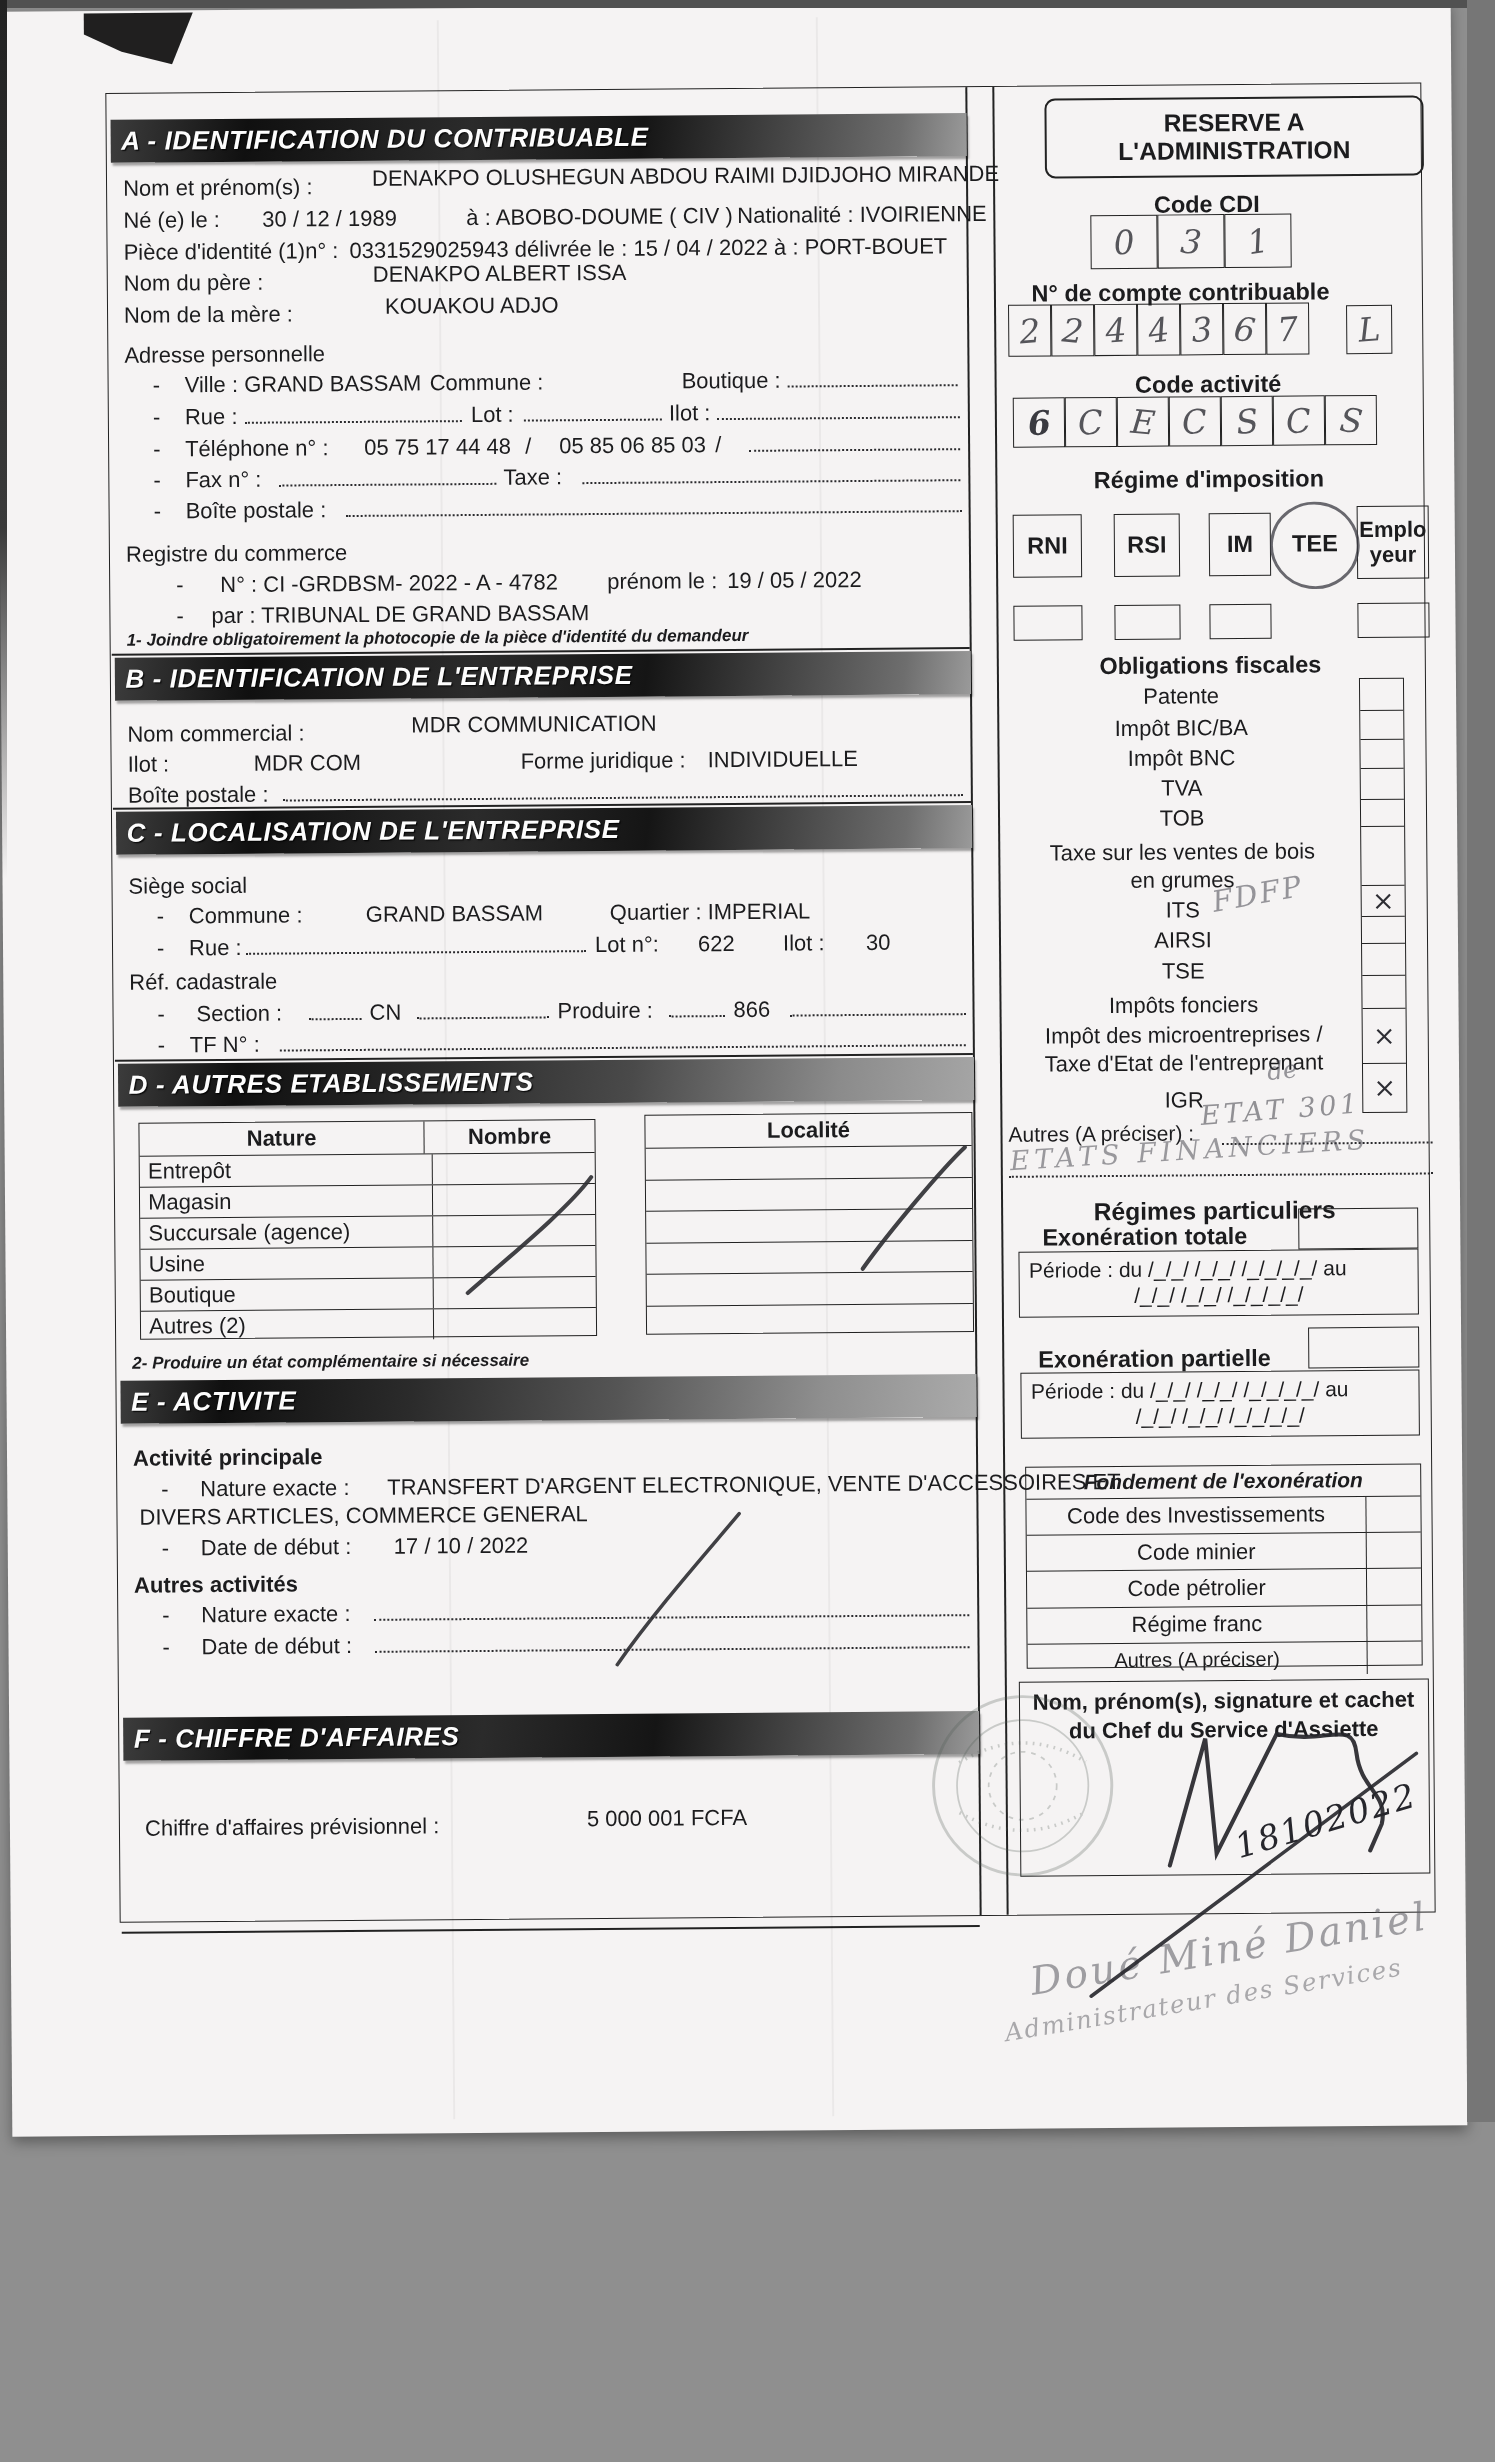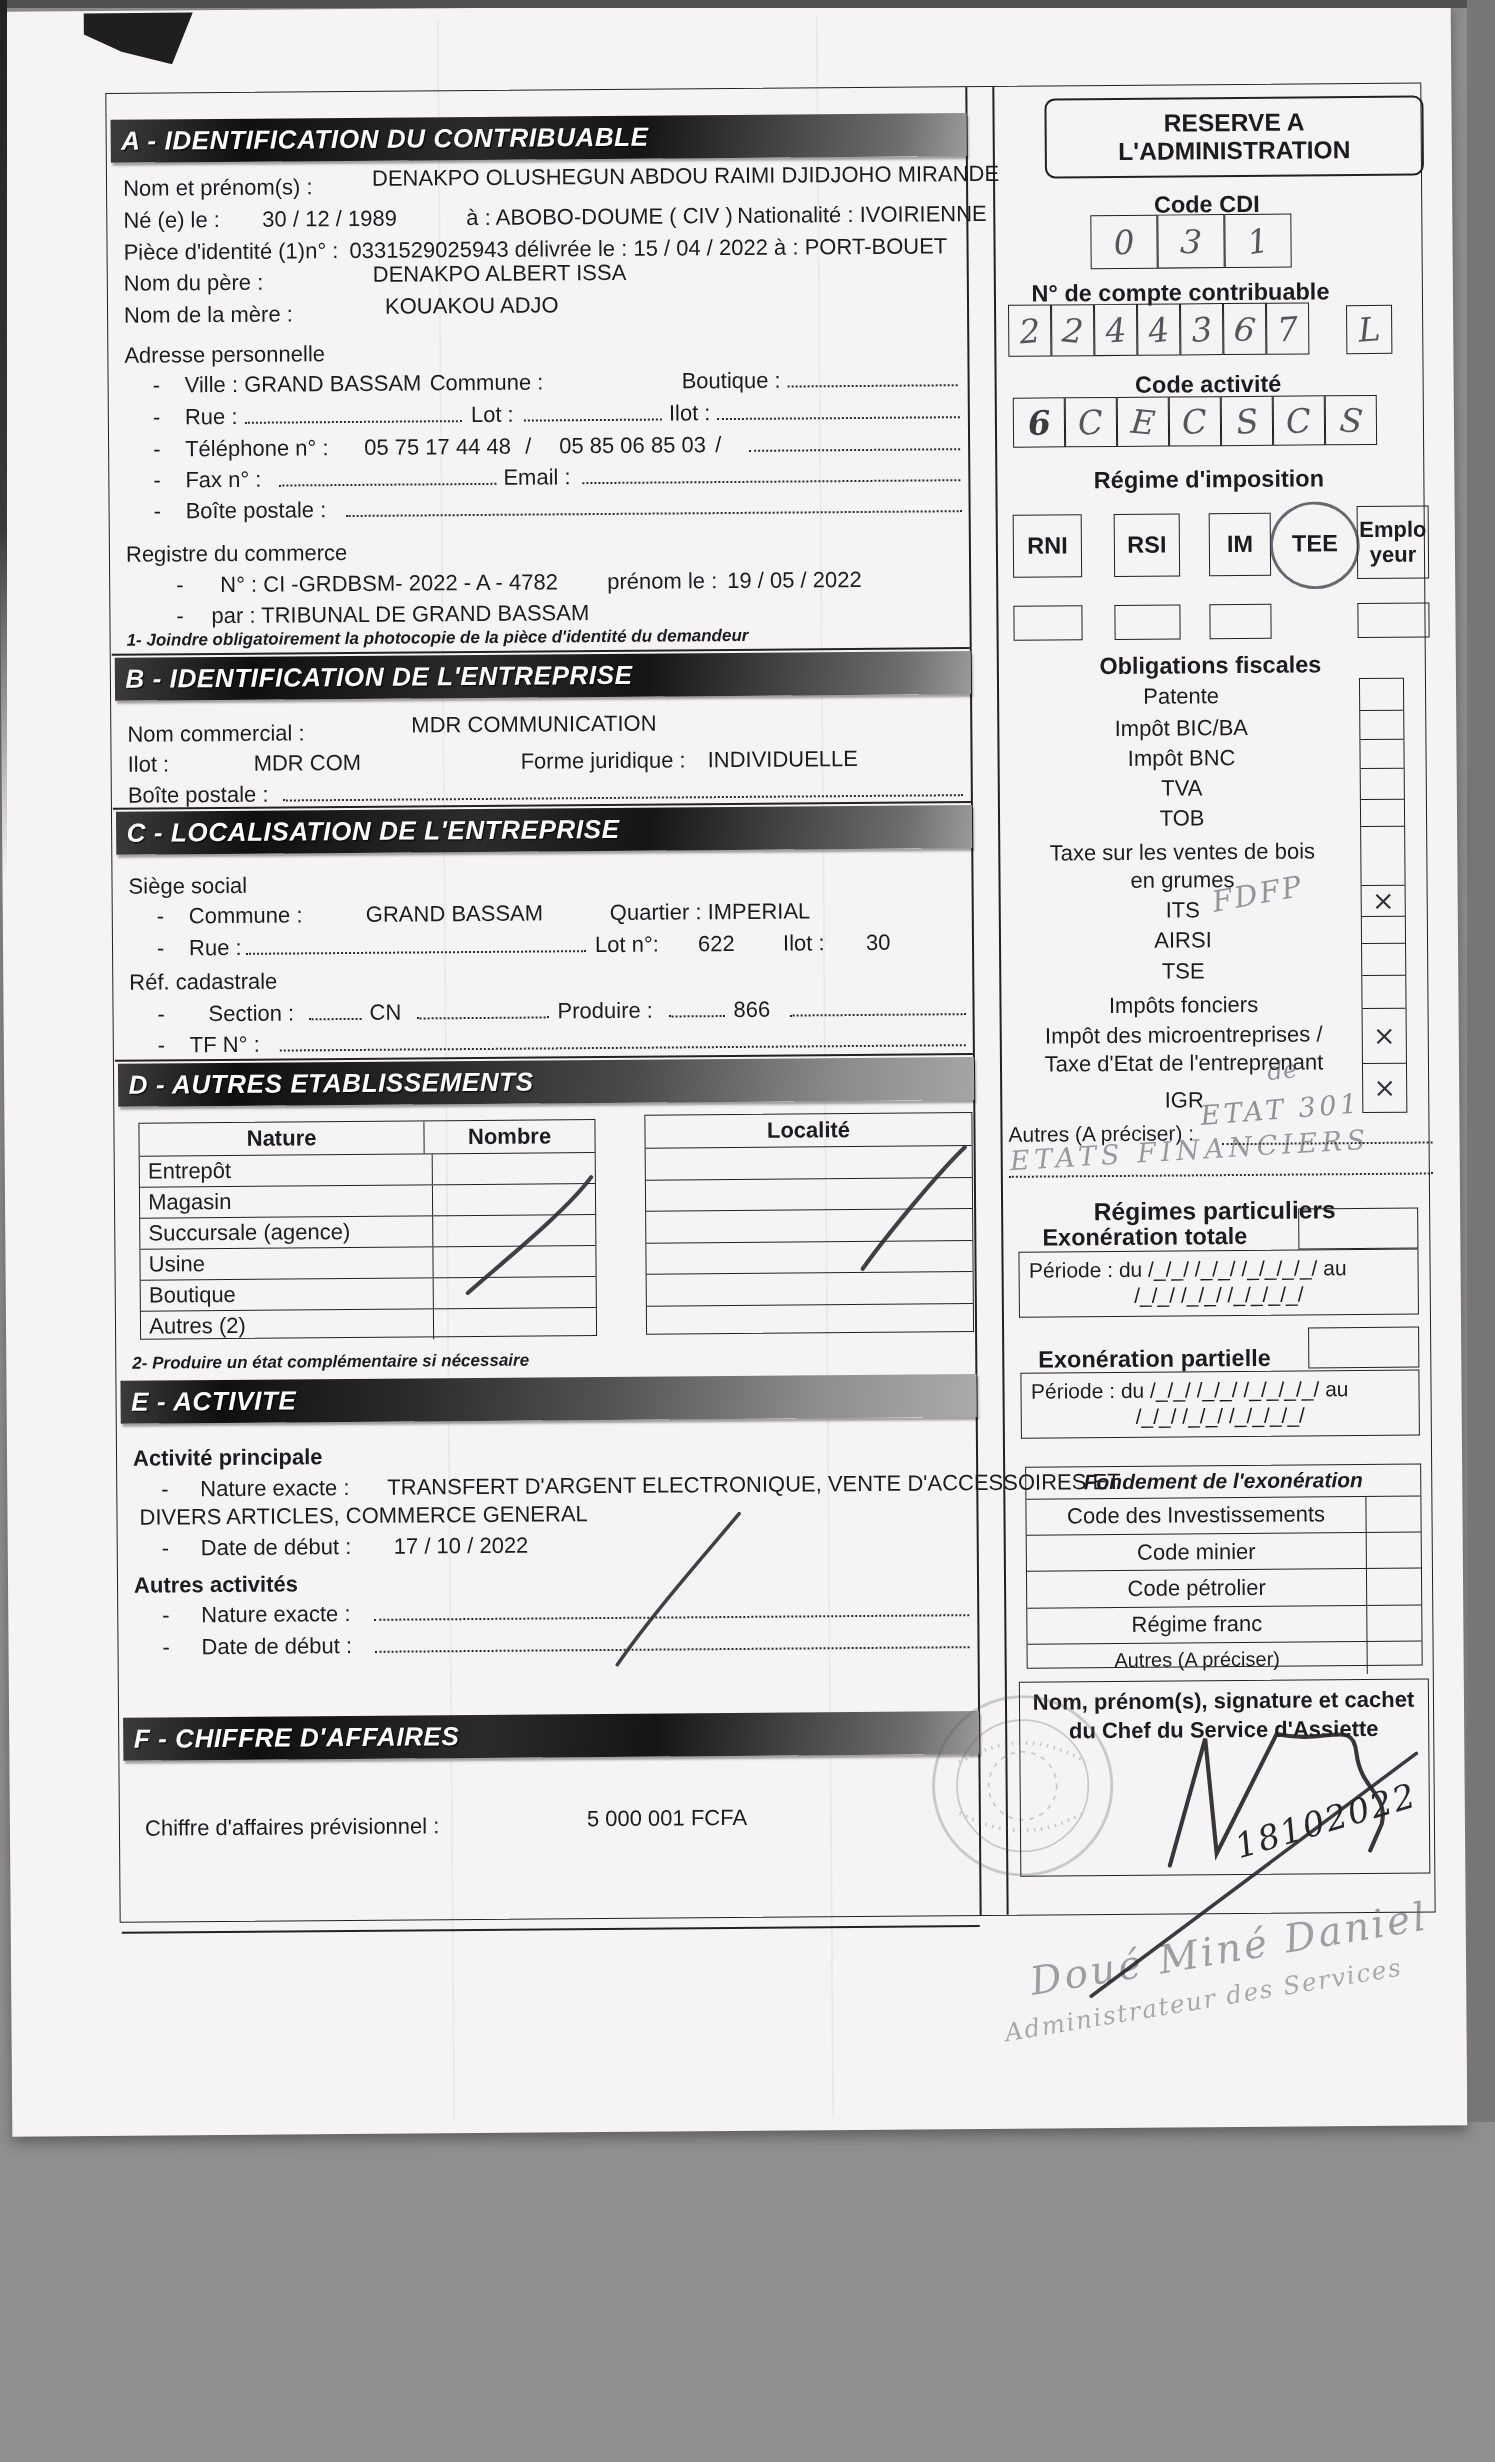--- a/index.html
+++ b/index.html
@@ -111,21 +111,21 @@
       <span style="left:365px;">05 75 17 44 48</span>
       <span style="left:526px;">/</span>
       <span style="left:560px;">05 85 06 85 03</span>
       <span style="left:716px;">/</span>
       <span class="dots" style="left:750px;width:211px;"></span>
     </div>
     <div class="row" style="top:457px;">
       <span style="left:154px;">-</span>
       <span style="left:186px;">Fax n° :</span>
       <span class="dots" style="left:280px;width:217px;"></span>
-      <span style="left:504px;">Email :</span>
+      <span style="left:504px;">Taxe :</span>
       <span class="dots" style="left:583px;width:378px;"></span>
     </div>
     <div class="row" style="top:488px;">
       <span style="left:154px;">-</span>
       <span style="left:186px;">Boîte postale :</span>
       <span class="dots" style="left:346px;width:616px;"></span>
     </div>
     <div class="row" style="top:531px;">
       <span style="left:126px;">Registre du commerce</span>
     </div>
@@ -180,21 +180,21 @@
       <span style="left:592px;">Lot n°:</span>
       <span style="left:695px;">622</span>
       <span style="left:780px;">Ilot :</span>
       <span style="left:863px;">30</span>
     </div>
     <div class="row" style="top:959px;">
       <span style="left:126px;">Réf. cadastrale</span>
     </div>
     <div class="row" style="top:991px;">
       <span style="left:154px;">-</span>
-      <span style="left:205px;">Section :</span>
+      <span style="left:193px;">Section :</span>
       <span class="dots" style="left:305px;width:53px;"></span>
       <span style="left:366px;">CN</span>
       <span class="dots" style="left:413px;width:132px;"></span>
       <span style="left:554px;">Produire :</span>
       <span class="dots" style="left:665px;width:56px;"></span>
       <span style="left:730px;">866</span>
       <span class="dots" style="left:786px;width:176px;"></span>
     </div>
     <div class="row" style="top:1022px;">
       <span style="left:154px;">-</span>

